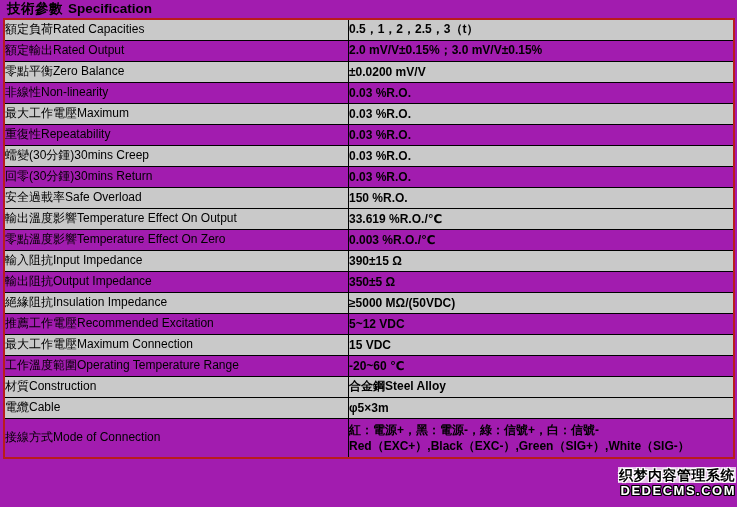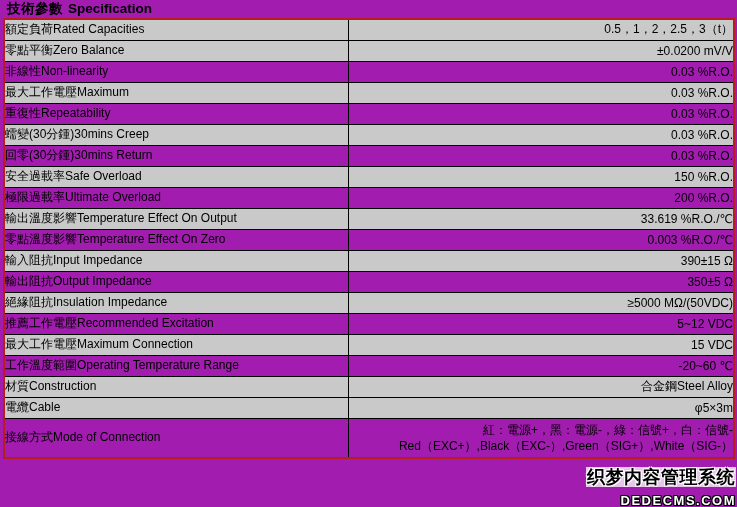--- a/index.html
+++ b/index.html
@@ -58,50 +58,51 @@
   }
   tr.spec-row.shaded td {
     background: #c9c9c9;
   }
   td.label-cell {
     width: 343px;
     padding-left: 6px;
     text-align: left;
   }
   td.value-cell {
-    text-align: right;
+    text-align: left;
+    font-weight: bold;
   }
   td.value-cell .vline {
     line-height: 1.35;
   }
   .watermark {
     position: absolute;
     right: 1px;
     top: 467px;
     text-align: right;
     line-height: 1;
     pointer-events: none;
   }
   .wm1 {
     display: inline-block;
-    font-size: 18px;
+    font-size: 14px;
     font-weight: 900;
     color: #000000;
     background: rgba(255,255,255,0.75);
     letter-spacing: 0.5px;
     padding: 1px 1px;
     text-shadow: -1px -1px 0 #ffffff, 1px -1px 0 #ffffff,
                  -1px 1px 0 #ffffff, 1px 1px 0 #ffffff;
   }
   .wm2 {
     font-size: 13px;
     font-weight: 900;
     letter-spacing: 1.5px;
     color: #ffffff;
-    margin-top: 7px;
+    margin-top: 1px;
     text-shadow: -1px -1px 0 #000000, 1px -1px 0 #000000,
                  -1px 1px 0 #000000, 1px 1px 0 #000000,
                  -1px 0 0 #000000, 1px 0 0 #000000,
                  0 -1px 0 #000000, 0 1px 0 #000000;
   }
 </style>
 </head>
 <body>
 
 <div class="page">
@@ -109,20 +110,24 @@
   <div class="title">
     <span class="zh">技術參數</span><span class="en">Specification</span>
   </div>
 
   <table class="spec">
     <tbody id="spec-tbody">
         <tr class="spec-row shaded">
           <td class="label-cell">額定負荷Rated Capacities</td>
           <td class="value-cell">0.5，1，2，2.5，3（t）</td>
         </tr>
+        <tr class="spec-row">
+          <td class="label-cell">額定輸出Rated Output</td>
+          <td class="value-cell">2.0 mV/V±0.15%；3.0 mV/V±0.15%</td>
+        </tr>
         <tr class="spec-row shaded">
           <td class="label-cell">零點平衡Zero Balance</td>
           <td class="value-cell">±0.0200 mV/V</td>
         </tr>
         <tr class="spec-row">
           <td class="label-cell">非線性Non-linearity</td>
           <td class="value-cell">0.03 %R.O.</td>
         </tr>
         <tr class="spec-row shaded">
           <td class="label-cell">最大工作電壓Maximum</td>
@@ -136,24 +141,20 @@
           <td class="label-cell">蠕變(30分鍾)30mins Creep</td>
           <td class="value-cell">0.03 %R.O.</td>
         </tr>
         <tr class="spec-row">
           <td class="label-cell">回零(30分鍾)30mins Return</td>
           <td class="value-cell">0.03 %R.O.</td>
         </tr>
         <tr class="spec-row shaded">
           <td class="label-cell">安全過載率Safe Overload</td>
           <td class="value-cell">150 %R.O.</td>
-        </tr>
-        <tr class="spec-row">
-          <td class="label-cell">極限過載率Ultimate Overload</td>
-          <td class="value-cell">200 %R.O.</td>
         </tr>
         <tr class="spec-row shaded">
           <td class="label-cell">輸出溫度影響Temperature Effect On Output</td>
           <td class="value-cell">33.619 %R.O./℃</td>
         </tr>
         <tr class="spec-row">
           <td class="label-cell">零點溫度影響Temperature Effect On Zero</td>
           <td class="value-cell">0.003 %R.O./℃</td>
         </tr>
         <tr class="spec-row shaded">

